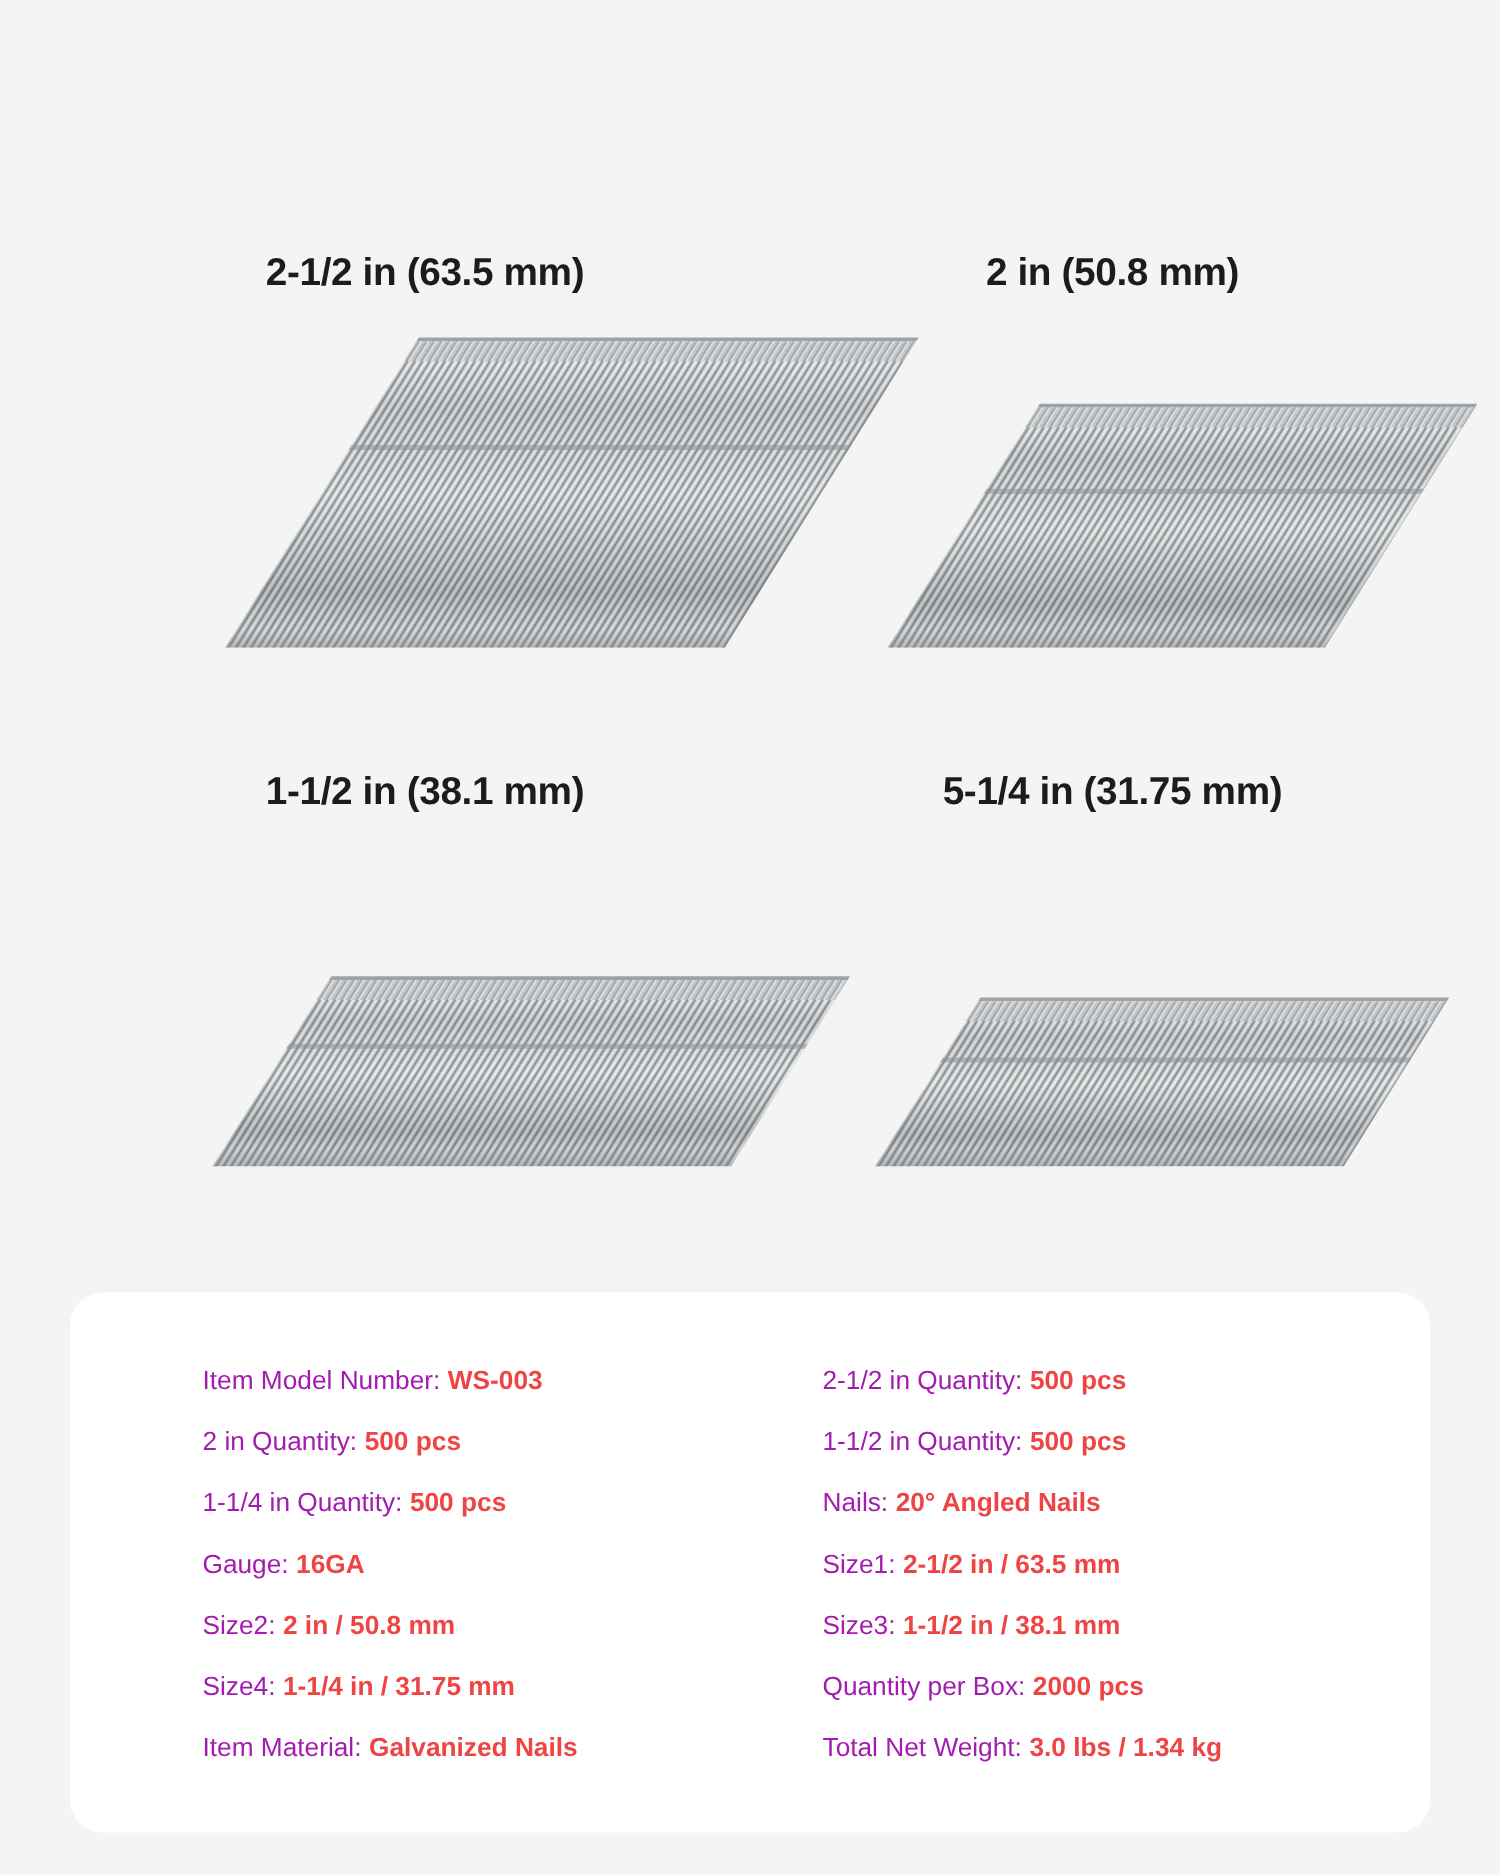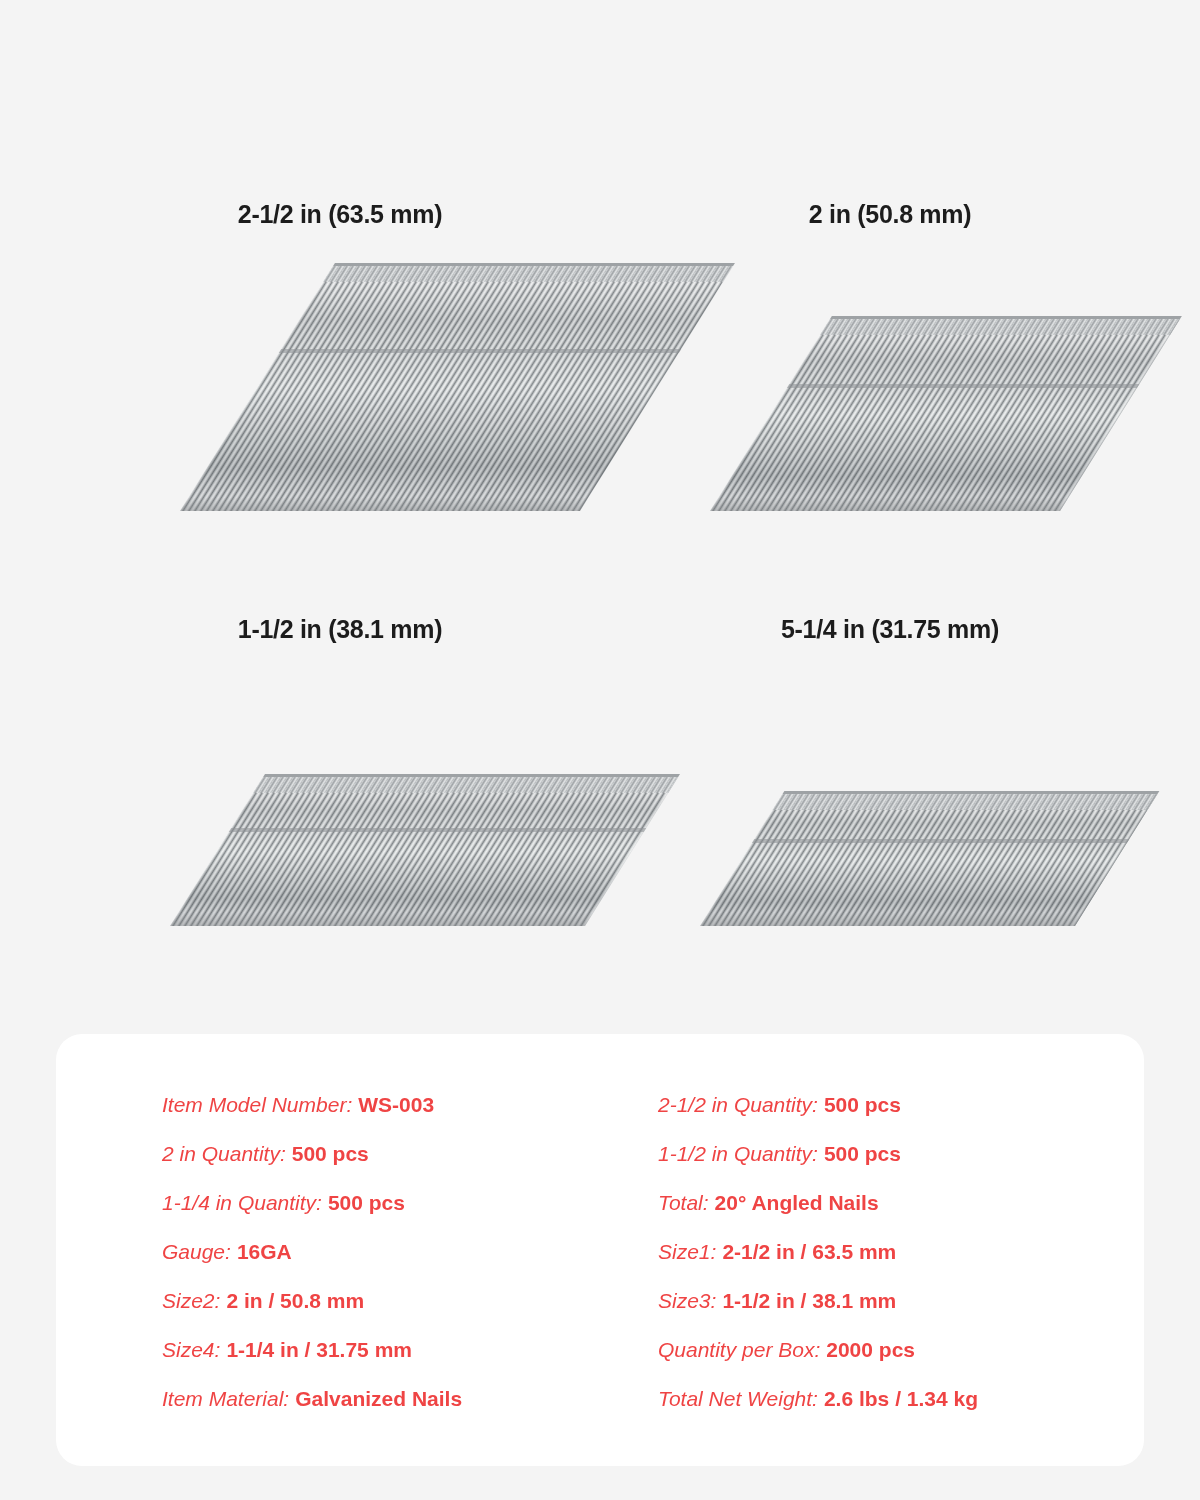--- a/index.html
+++ b/index.html
@@ -23,21 +23,21 @@
     top: 200px;
     left: 0;
     width: 1200px;
     height: 800px;
   }
   .cell {
     position: absolute;
   }
   .cell .caption {
     text-align: center;
-    font-size: 25px;
+    font-size: 31px;
     font-weight: bold;
     color: #1c1c1c;
     letter-spacing: -0.3px;
     white-space: nowrap;
   }
   .strip-wrap {
     position: relative;
     margin-top: 22px;
     height: 280px;
   }
@@ -121,21 +121,21 @@
     width: 50%;
     padding-left: 106px;
   }
   .spec-col.right { padding-left: 58px; }
   .spec-row {
     font-size: 21px;
     line-height: 49px;
     color: #4a4a4a;
     white-space: nowrap;
   }
-  .spec-row .label { color: #ef4444; font-style: italic; }
+  .spec-row .label { color: #a21caf; }
   .spec-row .value {
     color: #ef4444;
     font-weight: bold;
     margin-left: 6px;
   }
 </style>
 </head>
 <body>
 
 <div class="page">
@@ -208,32 +208,32 @@
       </div>
 
       <div class="spec-col right">
         <div class="spec-row">
           <span class="label">2-1/2 in Quantity:</span><span class="value">500 pcs</span>
         </div>
         <div class="spec-row">
           <span class="label">1-1/2 in Quantity:</span><span class="value">500 pcs</span>
         </div>
         <div class="spec-row">
-          <span class="label">Total:</span><span class="value">20° Angled Nails</span>
+          <span class="label">Nails:</span><span class="value">20° Angled Nails</span>
         </div>
         <div class="spec-row">
           <span class="label">Size1:</span><span class="value">2-1/2 in / 63.5 mm</span>
         </div>
         <div class="spec-row">
           <span class="label">Size3:</span><span class="value">1-1/2 in / 38.1 mm</span>
         </div>
         <div class="spec-row">
           <span class="label">Quantity per Box:</span><span class="value">2000 pcs</span>
         </div>
         <div class="spec-row">
-          <span class="label">Total Net Weight:</span><span class="value">2.6 lbs / 1.34 kg</span>
+          <span class="label">Total Net Weight:</span><span class="value">3.0 lbs / 1.34 kg</span>
         </div>
       </div>
 
     </div>
   </div>
 
 </div>
 
 </body></html>

